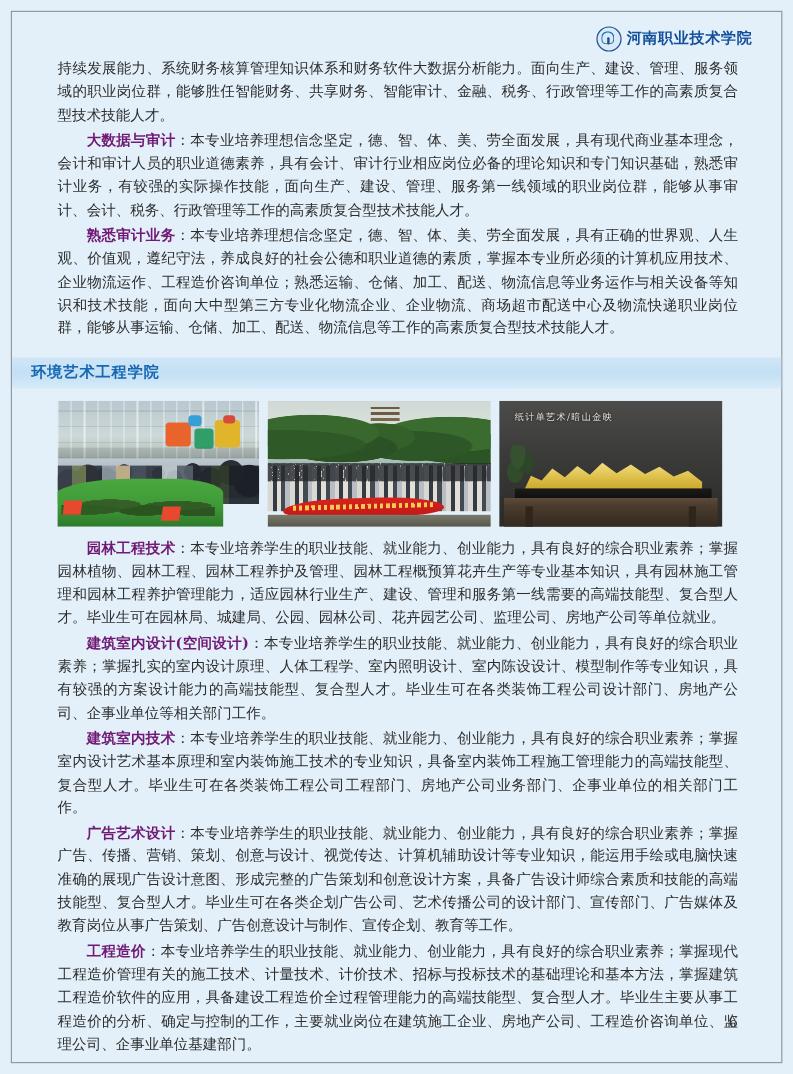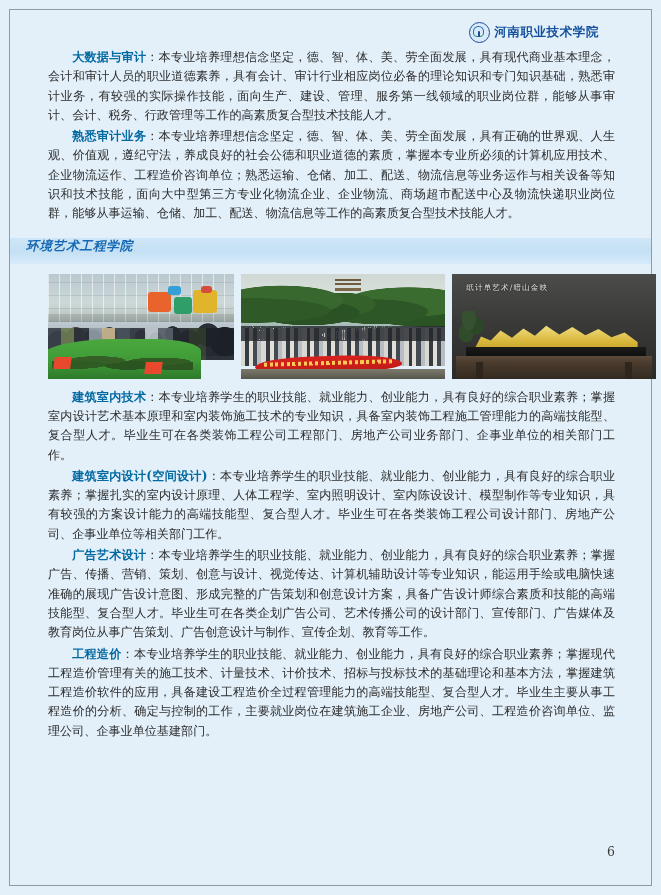--- a/index.html
+++ b/index.html
@@ -41,21 +41,21 @@
     padding: 0;
   }
 
   
   .header {
     height: 38px;
     position: relative;
   }
   .logo {
     position: absolute;
-    right: 52px;
+    right: 24px;
     top: 12px;
     display: flex;
     align-items: center;
     gap: 4px;
     text-align: right;
   }
   .logo-mark {
     width: 19px;
     height: 19px;
     border-radius: 50%;
@@ -106,33 +106,32 @@
     color: #2d2d2d;
     text-align: justify;
     text-justify: inter-ideograph;
     font-family: "DejaVu Serif", "Liberation Serif", serif;
   }
   p.para.indent {
     text-indent: 2em;
   }
   .major {
     font-weight: bold;
-    color: #0369a1;
+    color: #701a75;
   }
 
   
   .section-band {
     margin: 14px 0 10px 0;
     height: 26px;
     background: linear-gradient(to bottom, #cfe6f7 0%, #c4e0f4 50%, #d6ebfa 100%);
     display: flex;
-    align-items: flex-start;
+    align-items: center;
     padding-left: 16px;
     box-sizing: border-box;
-    font-style: italic;
   }
   .section-band-title {
     font-family: "DejaVu Sans", "Liberation Sans", sans-serif;
     font-size: 12.6px;
     font-weight: bold;
     color: #1668b3;
     letter-spacing: 0.8px;
   }
 
   
@@ -140,21 +139,20 @@
     display: flex;
     gap: 7px;
     padding: 0 36px 0 38px;
     margin-bottom: 9px;
   }
   .photo {
     position: relative;
     height: 105px;
     overflow: hidden;
     flex: none;
-    padding-left: 18px;
   }
   .photo-1 { width: 168px; }
   .photo-2 { width: 186px; }
   .photo-3 { width: 186px; }
 
   
   .ph1-sky {
     position: absolute; left:0; top:0; width:100%; height:46%;
     background: linear-gradient(to bottom, #b9c8cf 0%, #cdd8d9 60%, #b3bfb8 100%);
   }
@@ -343,20 +341,23 @@
 
     <div class="header">
       <div class="logo">
         <span class="logo-mark"></span>
         <span class="logo-text">河南职业技术学院</span>
       </div>
     </div>
 
     <div class="body-area">
 
+      <p class="para">
+        <span>持续发展能力、系统财务核算管理知识体系和财务软件大数据分析能力。面向生产、建设、管理、服务领域的职业岗位群，能够胜任智能财务、共享财务、智能审计、金融、税务、行政管理等工作的高素质复合型技术技能人才。</span>
+      </p>
 
       <p class="para indent">
         <span class="major">大数据与审计</span><span>：本专业培养理想信念坚定，德、智、体、美、劳全面发展，具有现代商业基本理念，会计和审计人员的职业道德素养，具有会计、审计行业相应岗位必备的理论知识和专门知识基础，熟悉审计业务，有较强的实际操作技能，面向生产、建设、管理、服务第一线领域的职业岗位群，能够从事审计、会计、税务、行政管理等工作的高素质复合型技术技能人才。</span>
       </p>
 
       <p class="para indent">
         <span class="major">熟悉审计业务</span><span>：本专业培养理想信念坚定，德、智、体、美、劳全面发展，具有正确的世界观、人生观、价值观，遵纪守法，养成良好的社会公德和职业道德的素质，掌握本专业所必须的计算机应用技术、企业物流运作、工程造价咨询单位；熟悉运输、仓储、加工、配送、物流信息等业务运作与相关设备等知识和技术技能，面向大中型第三方专业化物流企业、企业物流、商场超市配送中心及物流快递职业岗位群，能够从事运输、仓储、加工、配送、物流信息等工作的高素质复合型技术技能人才。</span>
       </p>
 
     </div>
@@ -403,27 +404,30 @@
         <div class="ph3-table"></div>
         <div class="ph3-leg1"></div>
         <div class="ph3-leg2"></div>
         <div class="ph3-caption">纸计单艺术/暗山金映</div>
       </div>
 
     </div>
 
     <div class="body-area">
 
+      <p class="para indent">
+        <span class="major">园林工程技术</span><span>：本专业培养学生的职业技能、就业能力、创业能力，具有良好的综合职业素养；掌握园林植物、园林工程、园林工程养护及管理、园林工程概预算花卉生产等专业基本知识，具有园林施工管理和园林工程养护管理能力，适应园林行业生产、建设、管理和服务第一线需要的高端技能型、复合型人才。毕业生可在园林局、城建局、公园、园林公司、花卉园艺公司、监理公司、房地产公司等单位就业。</span>
+      </p>
+
+      <p class="para indent">
+        <span class="major">建筑室内设计(空间设计)</span><span>：本专业培养学生的职业技能、就业能力、创业能力，具有良好的综合职业素养；掌握扎实的室内设计原理、人体工程学、室内照明设计、室内陈设设计、模型制作等专业知识，具有较强的方案设计能力的高端技能型、复合型人才。毕业生可在各类装饰工程公司设计部门、房地产公司、企事业单位等相关部门工作。</span>
+      </p>
 
       <p class="para indent">
         <span class="major">建筑室内技术</span><span>：本专业培养学生的职业技能、就业能力、创业能力，具有良好的综合职业素养；掌握室内设计艺术基本原理和室内装饰施工技术的专业知识，具备室内装饰工程施工管理能力的高端技能型、复合型人才。毕业生可在各类装饰工程公司工程部门、房地产公司业务部门、企事业单位的相关部门工作。</span>
-      </p>
-
-      <p class="para indent">
-        <span class="major">建筑室内设计(空间设计)</span><span>：本专业培养学生的职业技能、就业能力、创业能力，具有良好的综合职业素养；掌握扎实的室内设计原理、人体工程学、室内照明设计、室内陈设设计、模型制作等专业知识，具有较强的方案设计能力的高端技能型、复合型人才。毕业生可在各类装饰工程公司设计部门、房地产公司、企事业单位等相关部门工作。</span>
       </p>
 
       <p class="para indent">
         <span class="major">广告艺术设计</span><span>：本专业培养学生的职业技能、就业能力、创业能力，具有良好的综合职业素养；掌握广告、传播、营销、策划、创意与设计、视觉传达、计算机辅助设计等专业知识，能运用手绘或电脑快速准确的展现广告设计意图、形成完整的广告策划和创意设计方案，具备广告设计师综合素质和技能的高端技能型、复合型人才。毕业生可在各类企划广告公司、艺术传播公司的设计部门、宣传部门、广告媒体及教育岗位从事广告策划、广告创意设计与制作、宣传企划、教育等工作。</span>
       </p>
 
       <p class="para indent">
         <span class="major">工程造价</span><span>：本专业培养学生的职业技能、就业能力、创业能力，具有良好的综合职业素养；掌握现代工程造价管理有关的施工技术、计量技术、计价技术、招标与投标技术的基础理论和基本方法，掌握建筑工程造价软件的应用，具备建设工程造价全过程管理能力的高端技能型、复合型人才。毕业生主要从事工程造价的分析、确定与控制的工作，主要就业岗位在建筑施工企业、房地产公司、工程造价咨询单位、监理公司、企事业单位基建部门。</span>
       </p>
 

